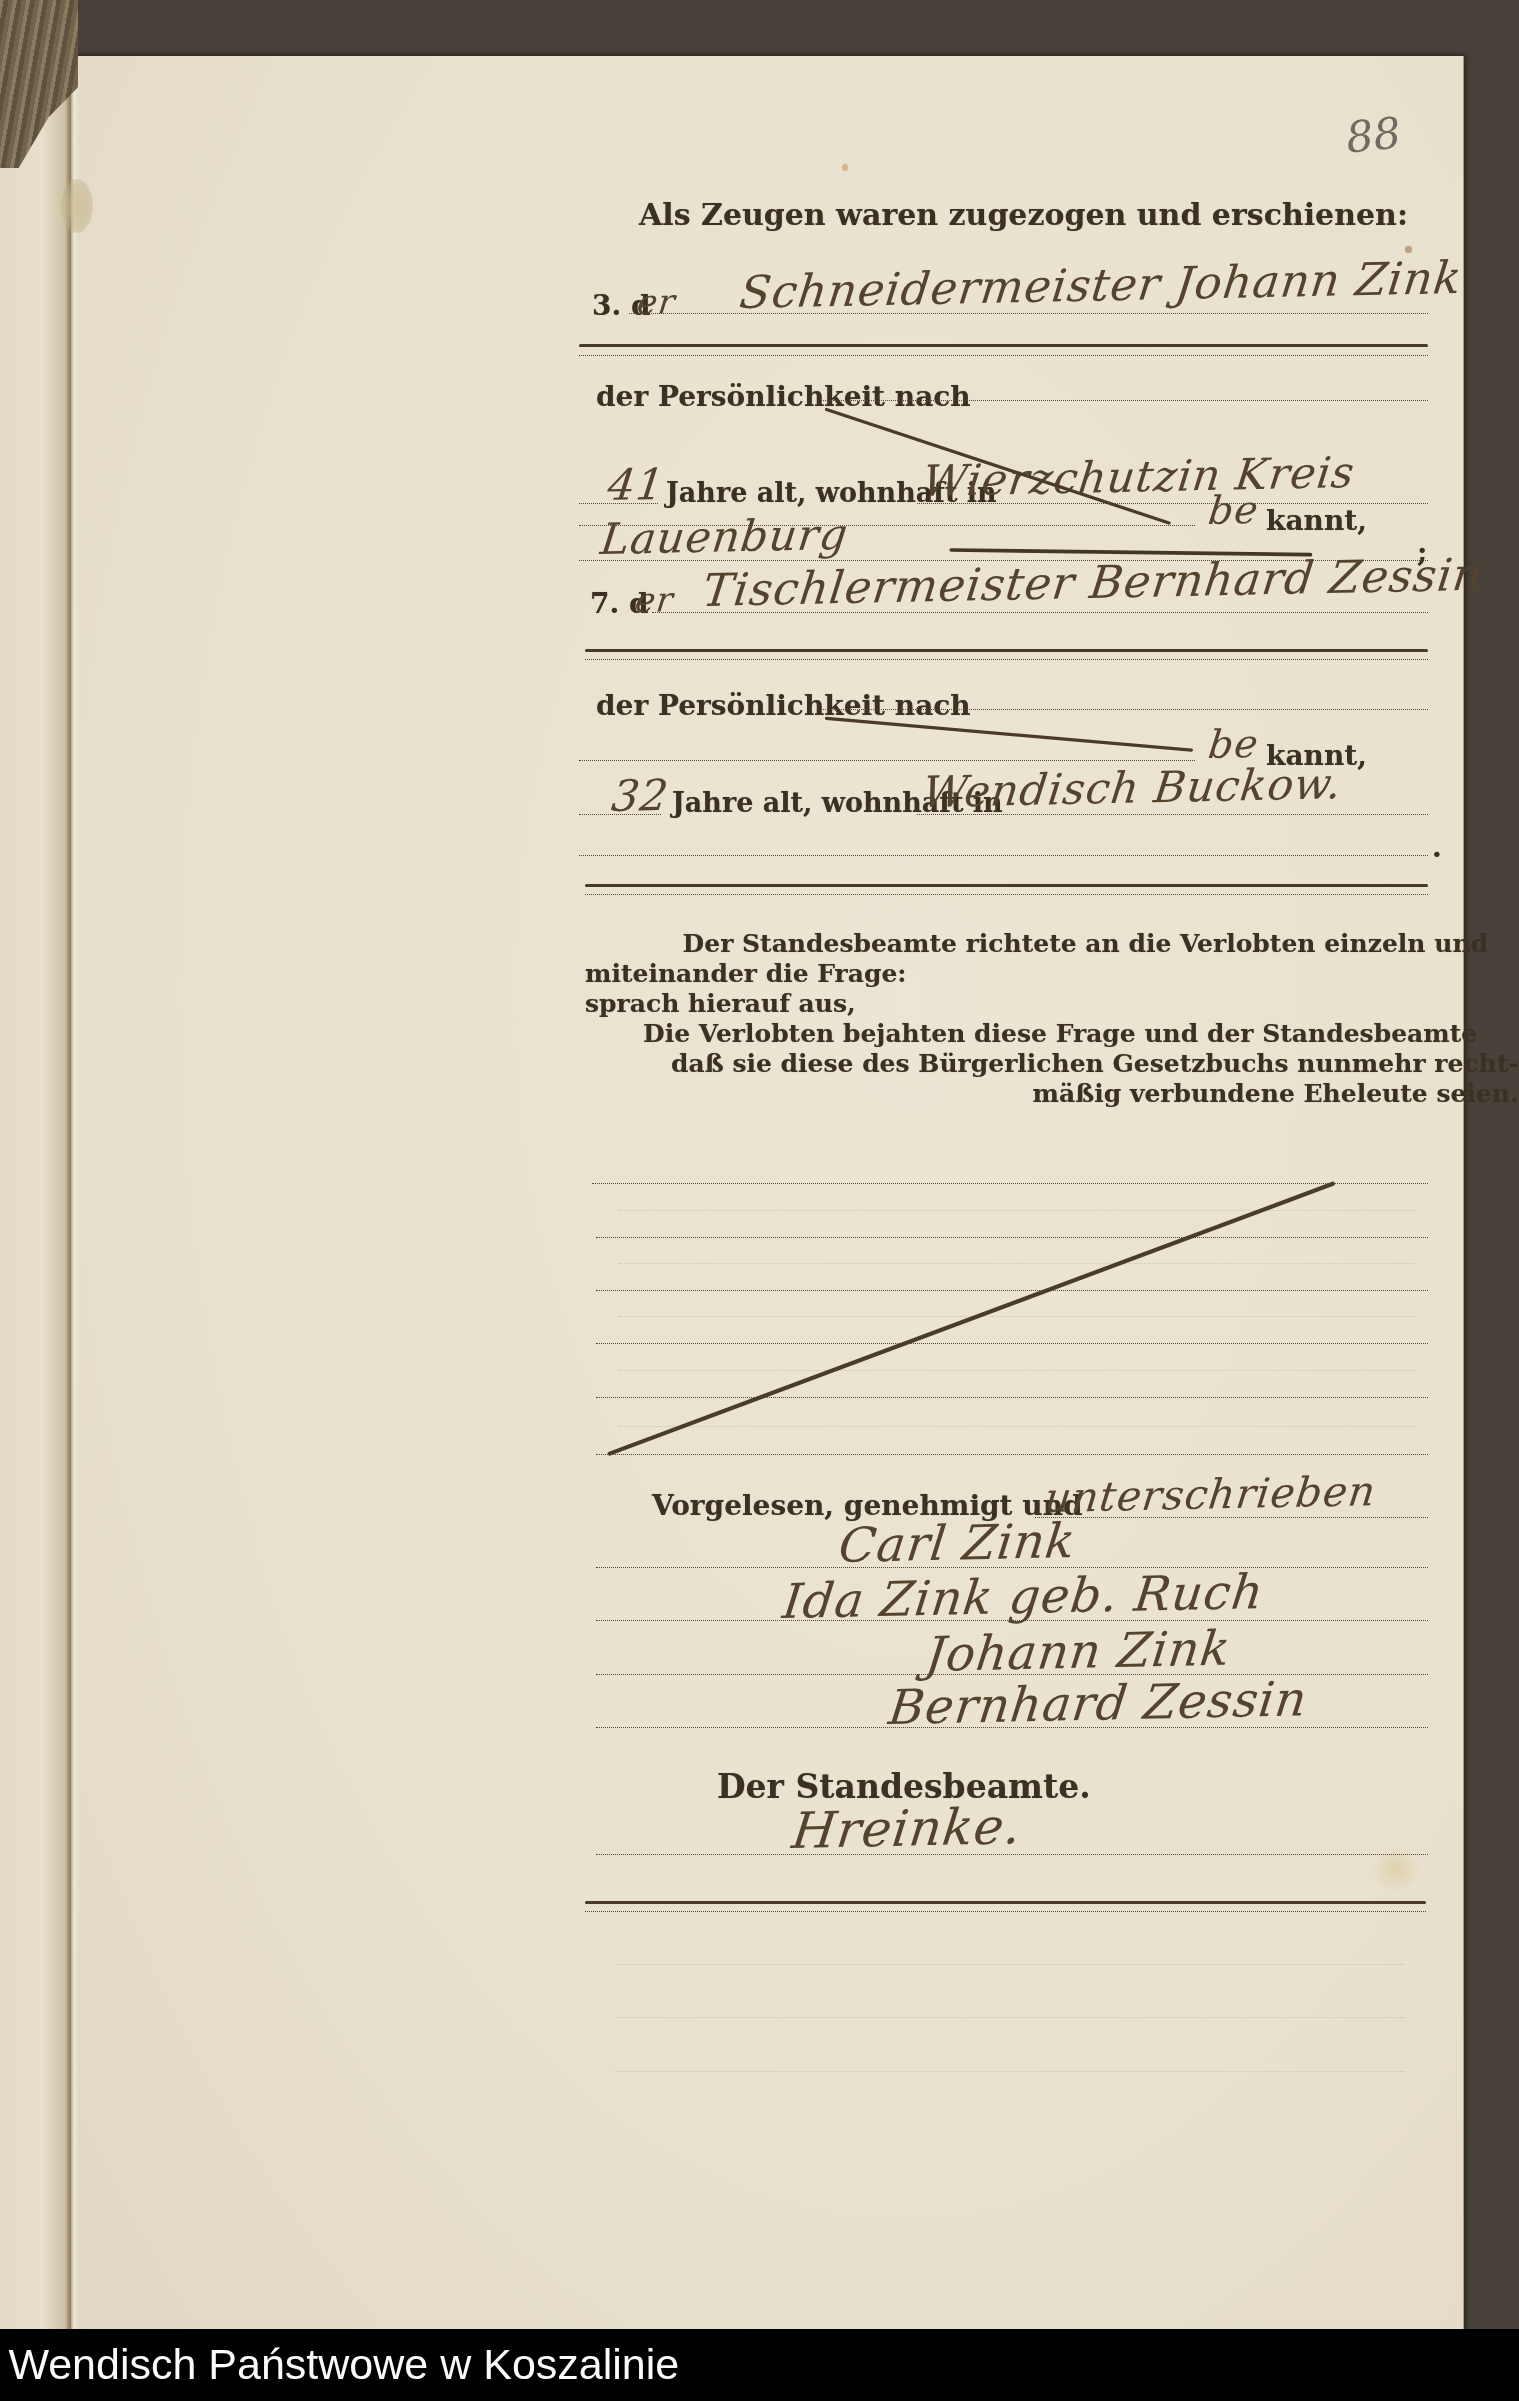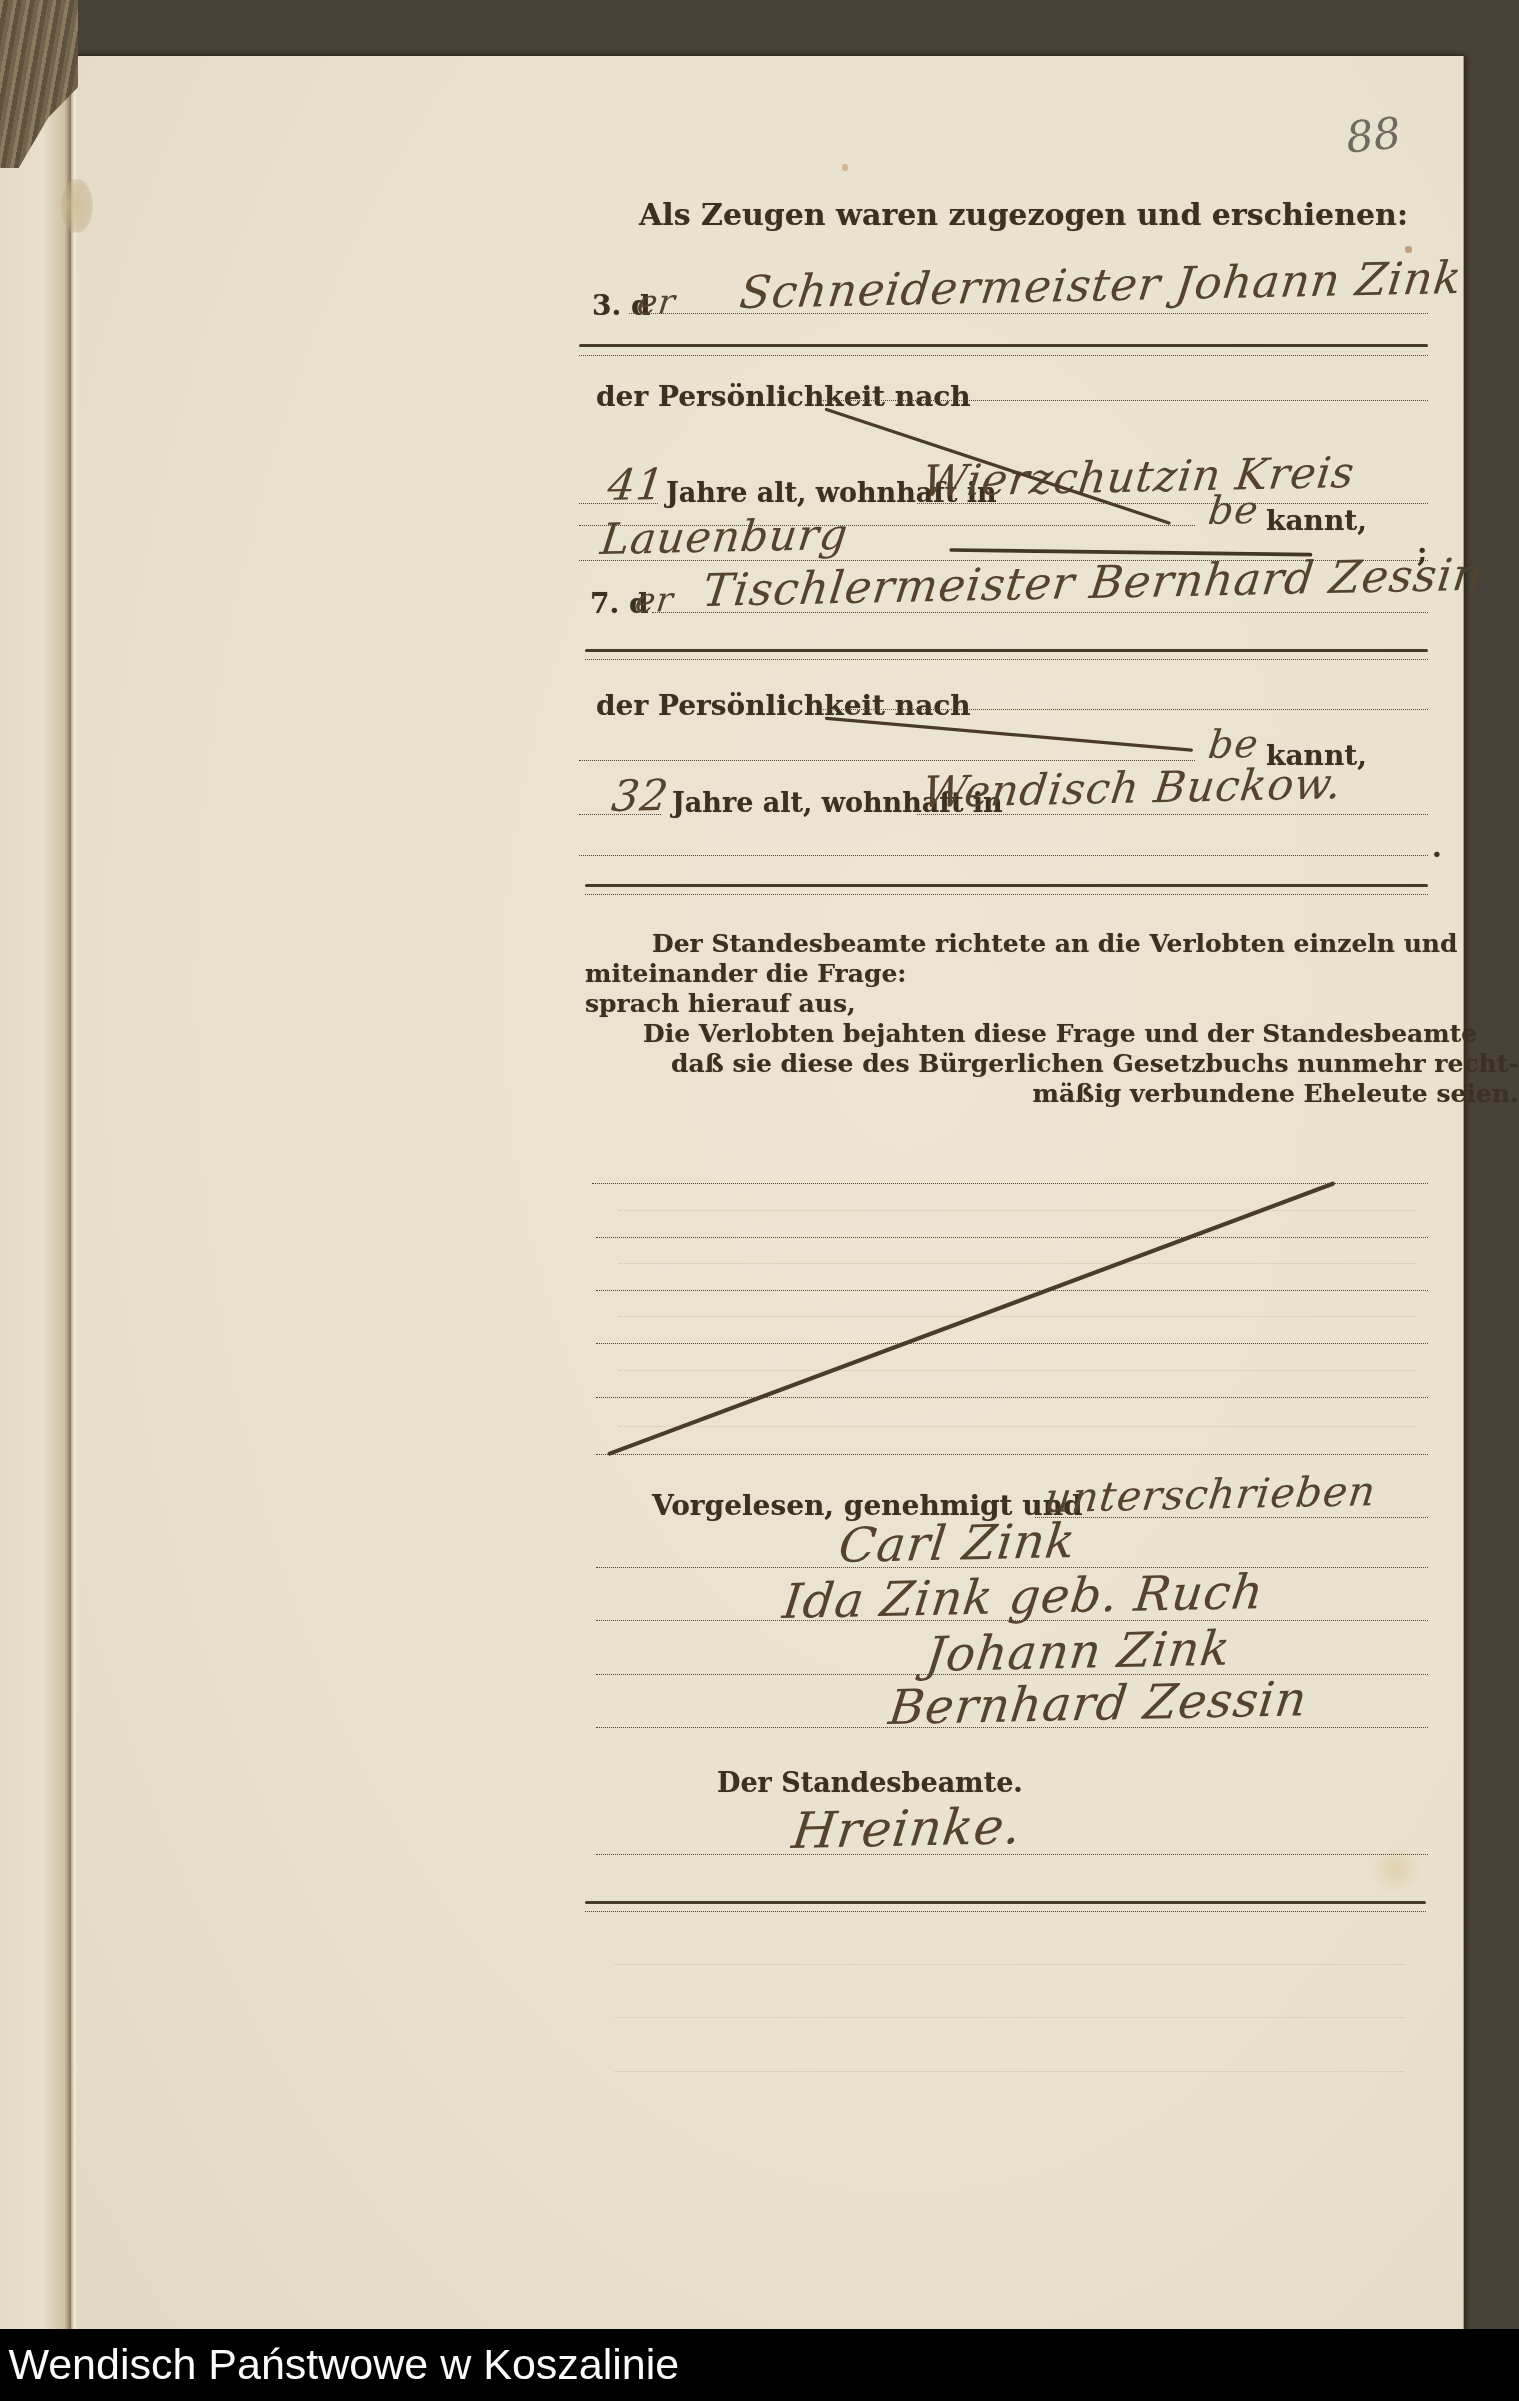--- a/index.html
+++ b/index.html
@@ -100,21 +100,21 @@
   <div class="hw" style="left:920px;top:767px;font-size:43px;">Wendisch Buckow.</div>
   <div class="dotline" style="left:917px;top:814px;width:511px;"></div>
 
   <div class="dotline" style="left:579px;top:855px;width:849px;"></div>
   <div class="printed" style="left:1432px;top:831px;font-size:28px;">.</div>
 
   <div class="solidline" style="left:585px;top:884px;width:843px;"></div>
   <div class="dotline" style="left:585px;top:894px;width:843px;"></div>
 
   <div class="printed" style="left:585px;top:929px;font-size:25px;font-weight:700;">
-    <div class="decl-line" style="margin-left:67px;">Der Standesbeamte richtete an die Verlobten einzeln und</div>
+    <div class="decl-line" style="margin-left:67px;text-align:center;">Der Standesbeamte richtete an die Verlobten einzeln und</div>
     <div class="decl-line">miteinander die Frage:</div>
     <div class="decl-line">sprach hierauf aus,</div>
     <div class="decl-line" style="margin-left:58px;">Die Verlobten bejahten diese Frage und der Standesbeamte</div>
     <div class="decl-line" style="margin-left:86px;">daß sie diese des Bürgerlichen Gesetzbuchs nunmehr recht-</div>
     <div class="decl-line" style="margin-left:112px;text-align:right;">mäßig verbundene Eheleute seien.</div>
   </div>
 
   <div class="dotline" style="left:592px;top:1183px;width:836px;"></div>
   <div class="dotline" style="left:596px;top:1237px;width:832px;"></div>
   <div class="dotline" style="left:596px;top:1290px;width:832px;"></div>
@@ -133,21 +133,21 @@
 
   <div class="hw" style="left:836px;top:1517px;font-size:48px;">Carl Zink</div>
   <div class="dotline" style="left:596px;top:1567px;width:832px;"></div>
   <div class="hw" style="left:780px;top:1573px;font-size:48px;">Ida Zink geb. Ruch</div>
   <div class="dotline" style="left:596px;top:1620px;width:832px;"></div>
   <div class="hw" style="left:923px;top:1626px;font-size:48px;">Johann Zink</div>
   <div class="dotline" style="left:596px;top:1674px;width:832px;"></div>
   <div class="hw" style="left:886px;top:1679px;font-size:48px;">Bernhard Zessin</div>
   <div class="dotline" style="left:596px;top:1727px;width:832px;"></div>
 
-  <div class="printed" style="left:717px;top:1767px;font-size:27px;">Der Standesbeamte.</div>
+  <div class="printed" style="left:717px;top:1767px;font-size:33px;">Der Standesbeamte.</div>
   <div class="hw" style="left:789px;top:1802px;font-size:50px;">Hreinke.</div>
   <div class="dotline" style="left:596px;top:1854px;width:832px;"></div>
 
   <div class="solidline" style="left:585px;top:1901px;width:841px;"></div>
   <div class="dotline" style="left:585px;top:1911px;width:841px;"></div>
 
   <div class="dotline faint" style="left:614px;top:1964px;width:791px;"></div>
   <div class="dotline faint" style="left:614px;top:2017px;width:791px;"></div>
   <div class="dotline faint" style="left:614px;top:2071px;width:791px;"></div>
 

